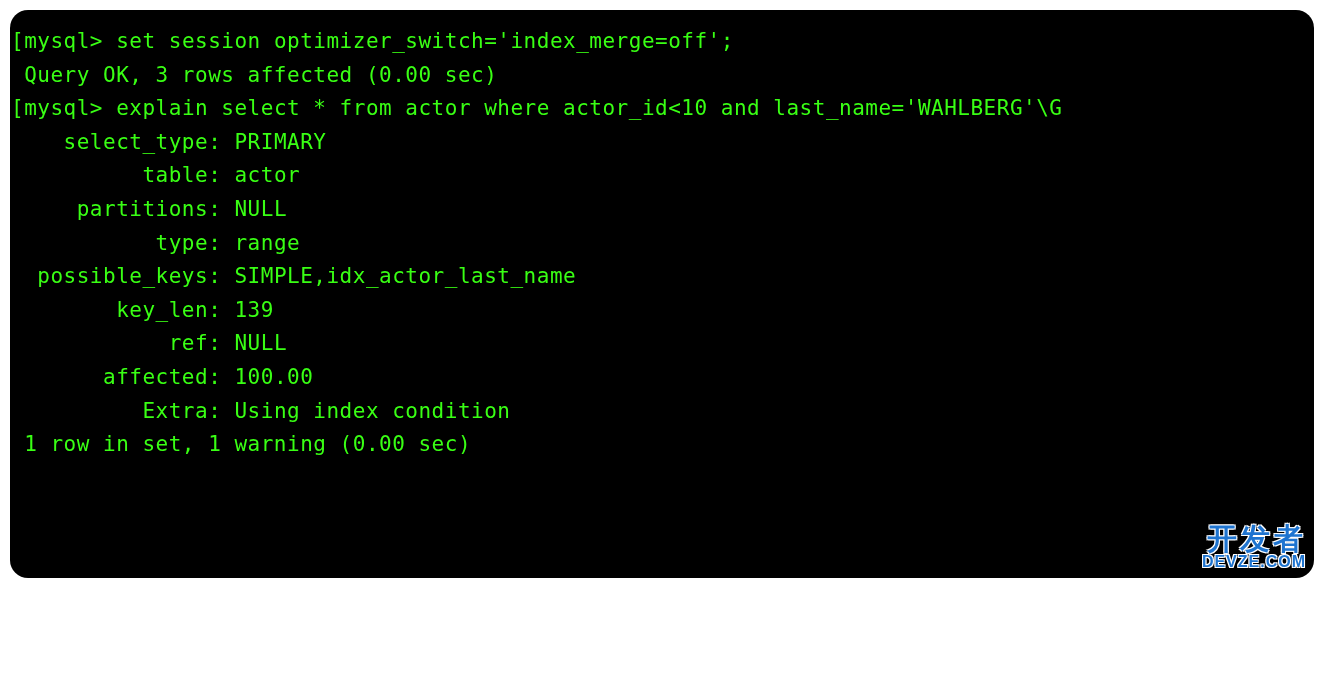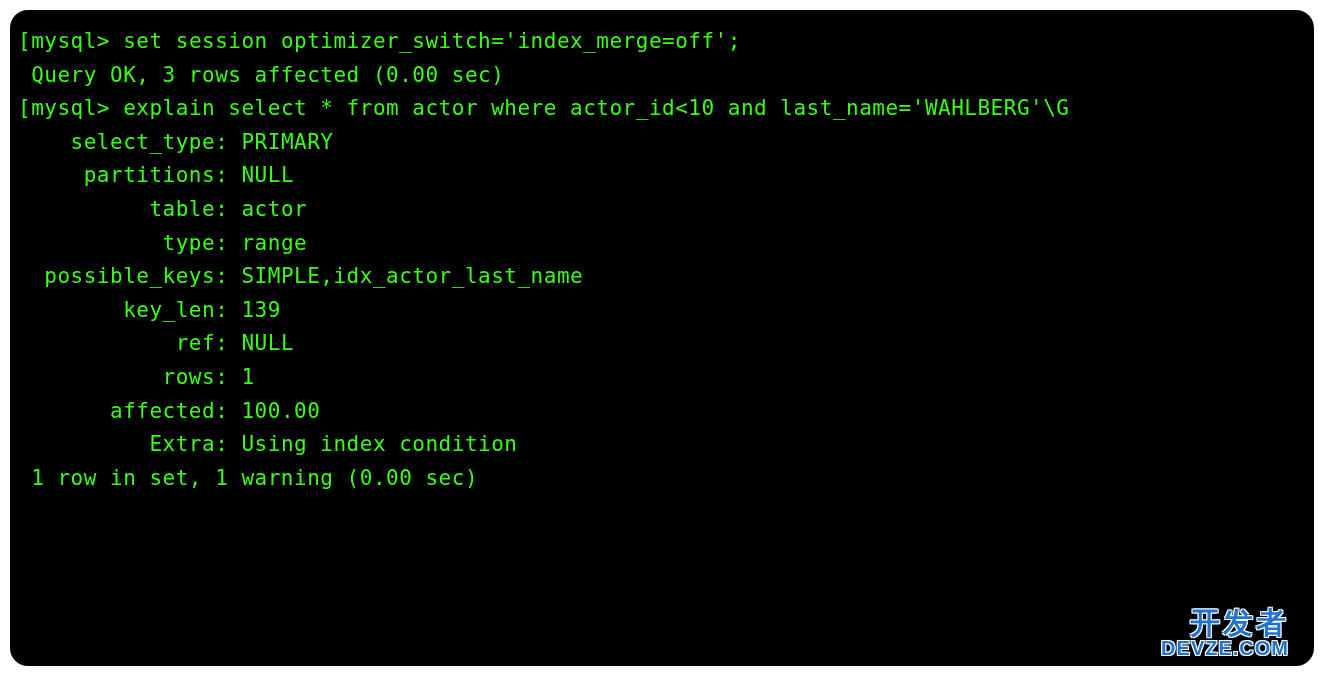--- a/index.html
+++ b/index.html
@@ -7,83 +7,82 @@
     padding: 0;
     box-sizing: border-box;
   }
   body {
     background: #ffffff;
     padding: 10px;
     font-family: 'Menlo', 'Monaco', 'Consolas', monospace;
   }
   .terminal-window {
     width: 1304px;
-    height: 656px;
+    height: 568px;
     background: #000000;
     border-radius: 18px;
-    padding: 15px 8px;
+    padding: 15px 1px;
     color: #39ff14;
     font-size: 21px;
     font-weight: 500;
     line-height: 1.6;
     letter-spacing: 0.5px;
     position: relative;
     overflow: hidden;
   }
   .line {
     white-space: pre;
   }
   .prompt-bracket {
     color: #39ff14;
   }
   .watermark {
     position: absolute;
-    right: 25px;
+    right: 8px;
     bottom: 8px;
     font-family: Arial, sans-serif;
     font-weight: bold;
     text-align: right;
     line-height: 1;
   }
   .watermark .wm-top {
     color: #1e74d0;
     font-size: 30px;
     letter-spacing: 3px;
     text-shadow: 1px 1px 0 #fff, -1px -1px 0 #fff, 1px -1px 0 #fff, -1px 1px 0 #fff;
   }
   .watermark .wm-bottom {
     color: #1e74d0;
-    font-size: 20px;
+    font-size: 16px;
     letter-spacing: 1px;
     text-shadow: 1px 1px 0 #fff, -1px -1px 0 #fff, 1px -1px 0 #fff, -1px 1px 0 #fff;
   }
 </style>
 </head>
 <body>
 
 <div class="terminal-window">
 
   <div class="line"><span class="prompt-bracket">[</span><span>mysql&gt;</span> <span>set session optimizer_switch='index_merge=off';</span></div>
 
   <div class="line"> <span>Query OK, 3 rows affected (0.00 sec)</span></div>
 
   <div class="line"></div>
 
   <div class="line"><span class="prompt-bracket">[</span><span>mysql&gt;</span> <span>explain select * from actor where actor_id&lt;10 and last_name='WAHLBERG'\G</span></div>
 
 
   <div id="kv-rows">
       <div class="line"><span> </span><span>   select_type</span><span>: </span><span>PRIMARY</span></div>
+      <div class="line"><span> </span><span>         table</span><span>: </span><span>actor</span></div>
       <div class="line"><span> </span><span>    partitions</span><span>: </span><span>NULL</span></div>
-      <div class="line"><span> </span><span>         table</span><span>: </span><span>actor</span></div>
       <div class="line"><span> </span><span>          type</span><span>: </span><span>range</span></div>
       <div class="line"><span> </span><span> possible_keys</span><span>: </span><span>SIMPLE,idx_actor_last_name</span></div>
       <div class="line"><span> </span><span>       key_len</span><span>: </span><span>139</span></div>
       <div class="line"><span> </span><span>           ref</span><span>: </span><span>NULL</span></div>
-      <div class="line"><span> </span><span>          rows</span><span>: </span><span>1</span></div>
       <div class="line"><span> </span><span>      affected</span><span>: </span><span>100.00</span></div>
       <div class="line"><span> </span><span>         Extra</span><span>: </span><span>Using index condition</span></div>
     </div>
 
   <div class="line"> <span>1 row in set, 1 warning (0.00 sec)</span></div>
 
   <div class="watermark">
     <div class="wm-top">开发者</div>
     <div class="wm-bottom">DEVZE.COM</div>
   </div>

